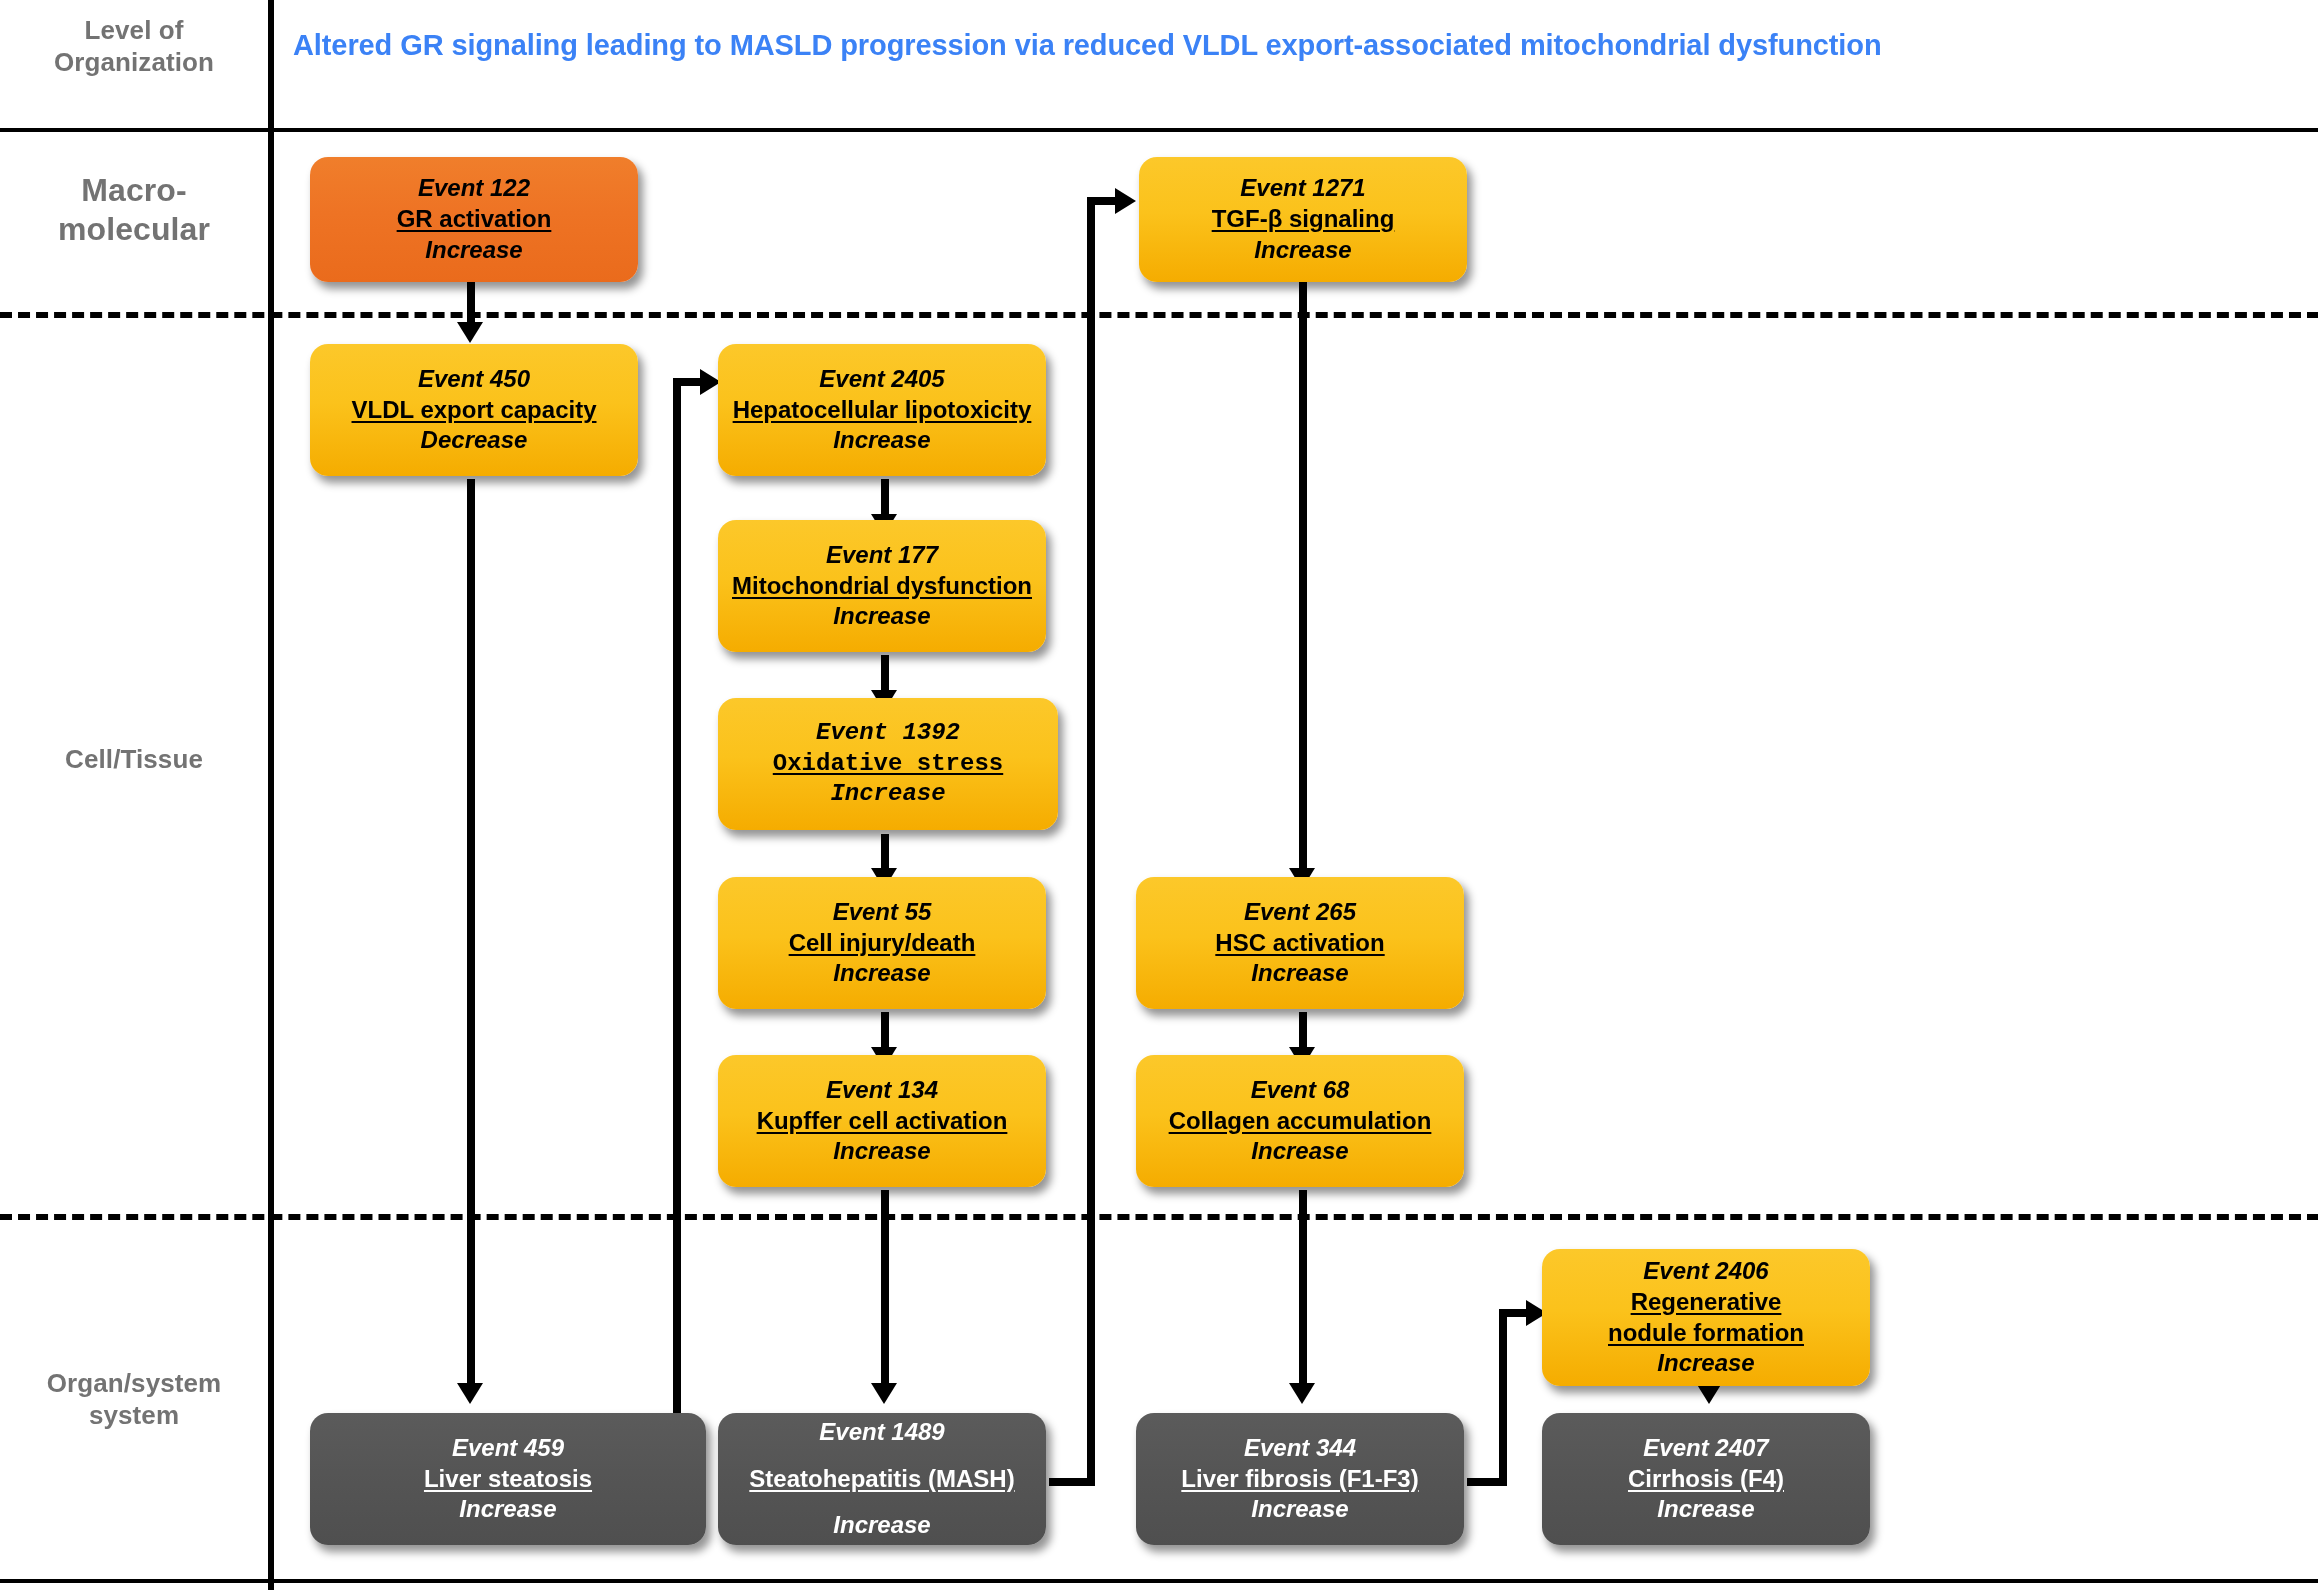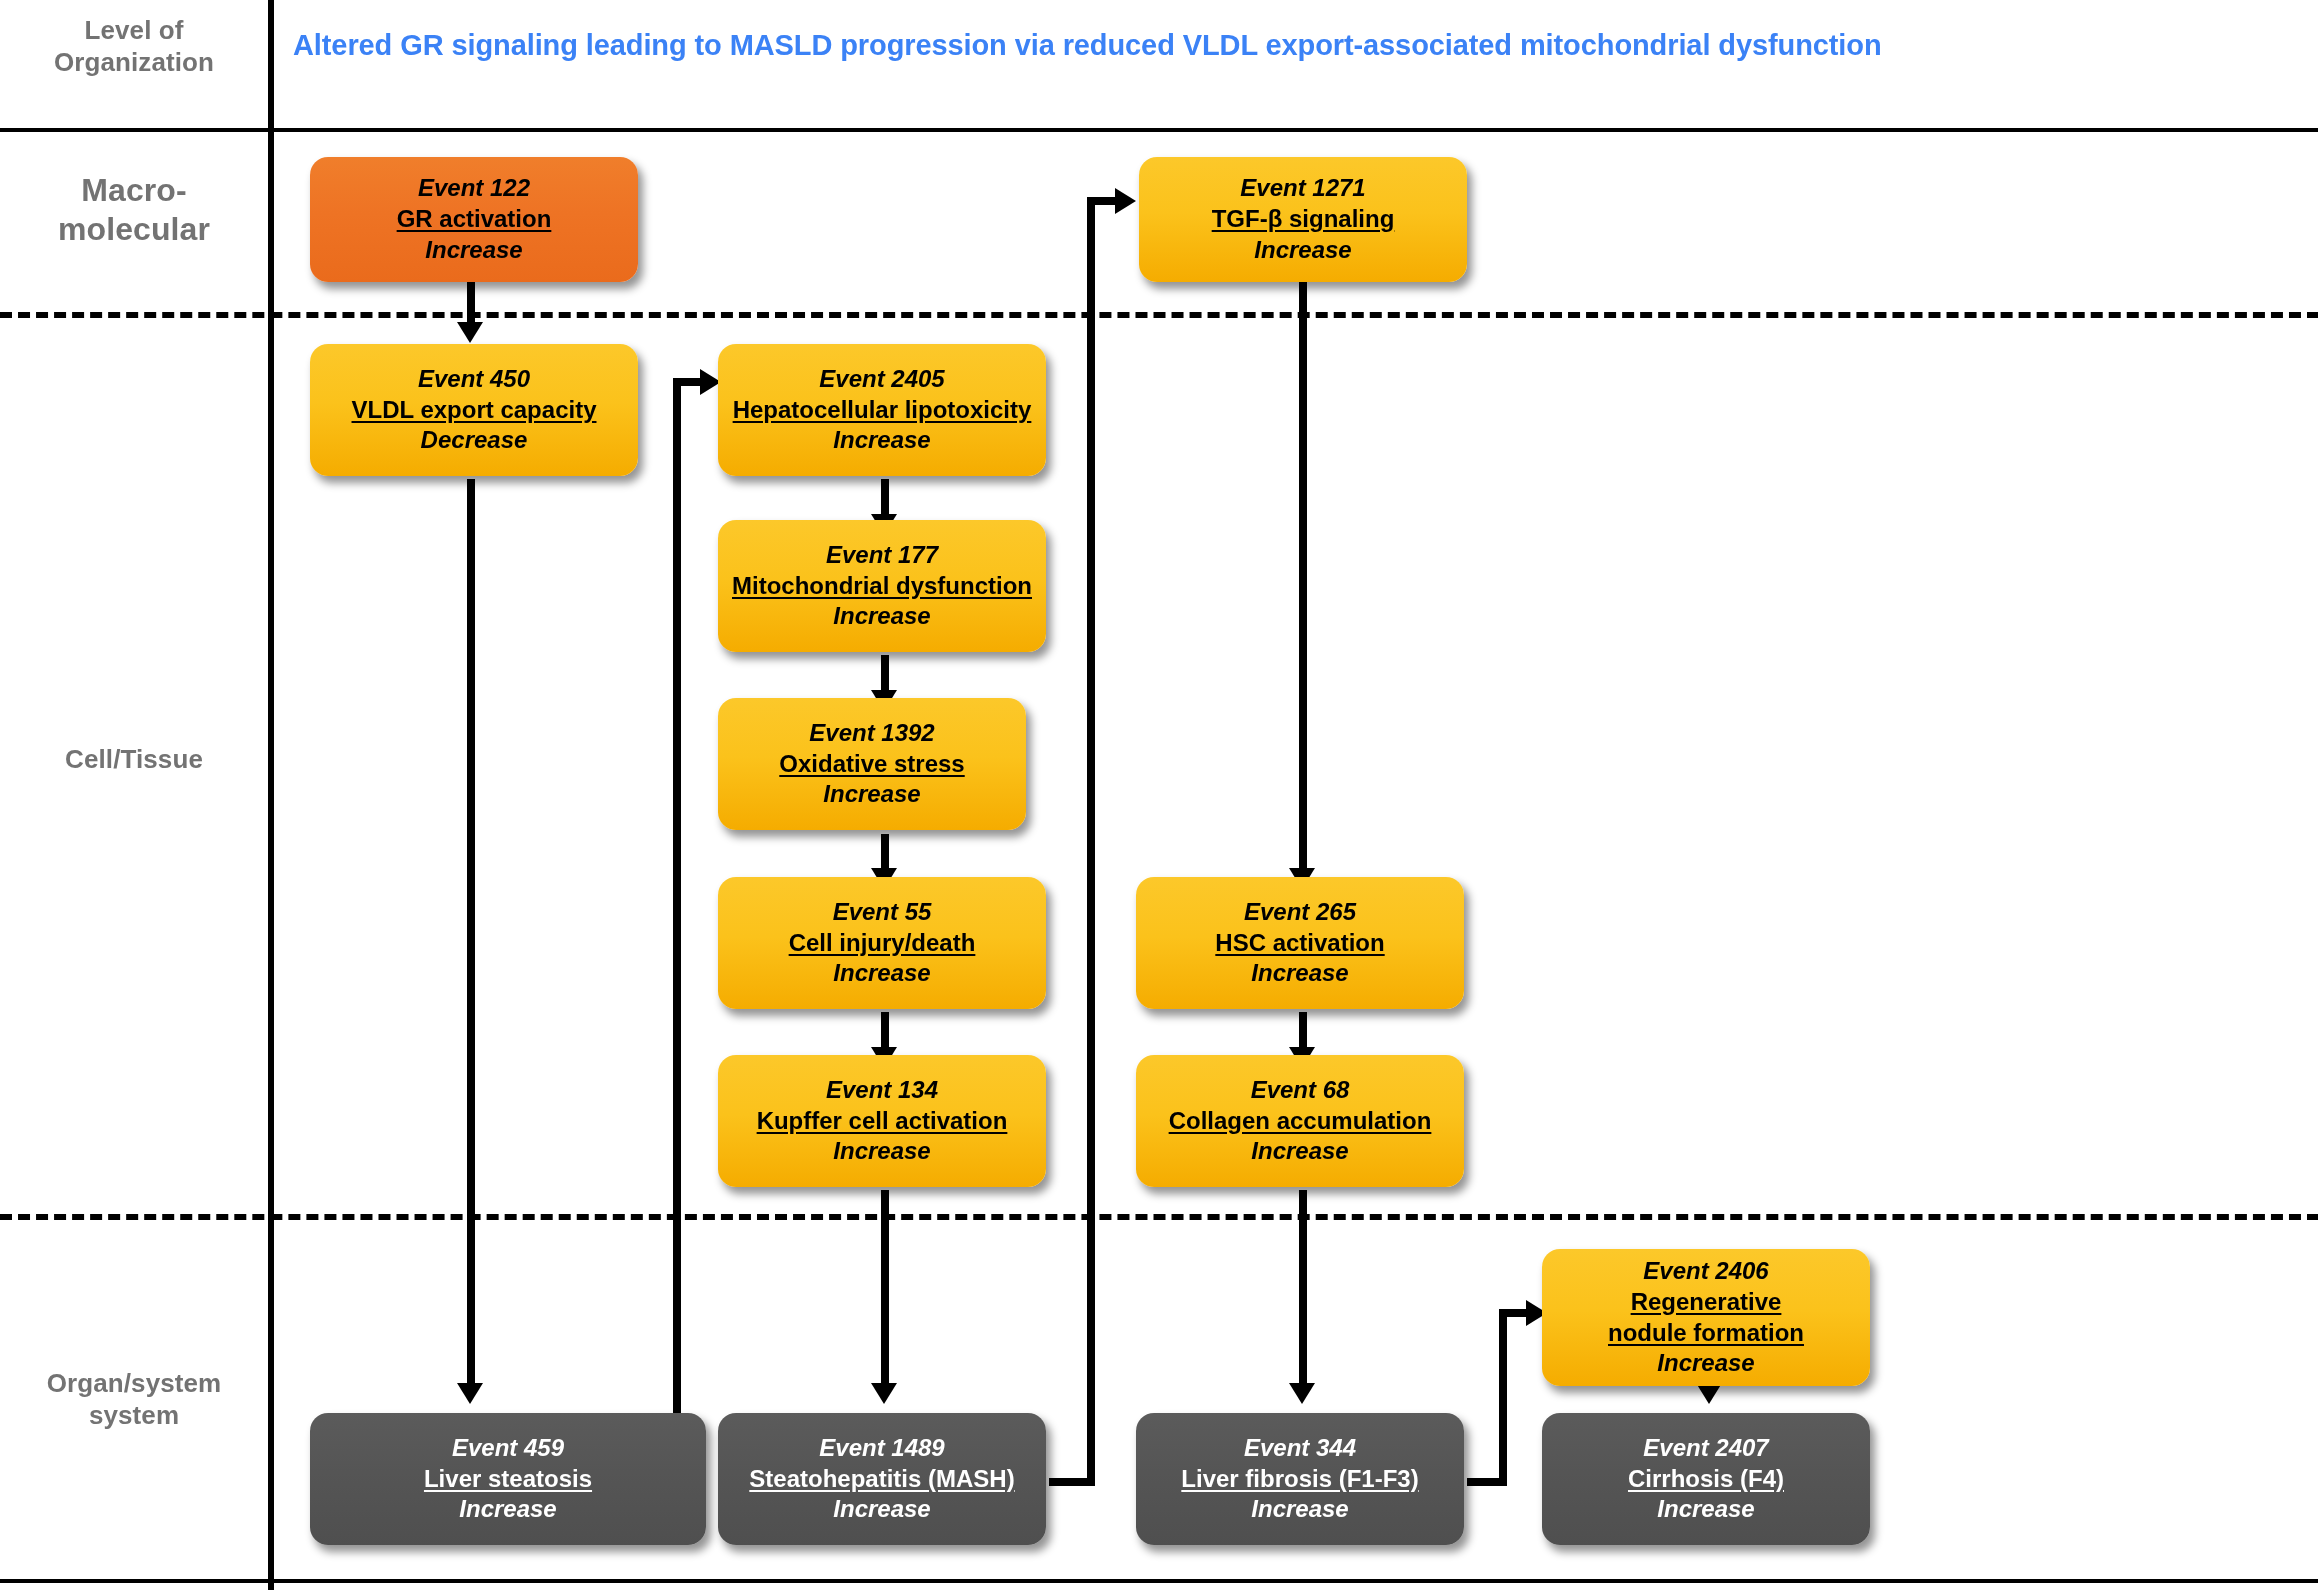--- a/index.html
+++ b/index.html
@@ -136,21 +136,21 @@
     <span class="ename">Hepatocellular lipotoxicity</span>
     <span class="edir">Increase</span>
   </div>
 
   <div class="ebox k-yellow" style="left:718px;top:520px;width:328px;height:132px;">
     <span class="eid">Event 177</span>
     <span class="ename">Mitochondrial dysfunction</span>
     <span class="edir">Increase</span>
   </div>
 
-  <div class="ebox k-yellow" style="left:718px;top:698px;width:308px;height:132px;">
+  <div class="ebox k-yellow" style="left:718px;top:698px;width:340px;height:132px;font-family:Liberation Mono, monospace;">
     <span class="eid">Event 1392</span>
     <span class="ename">Oxidative stress</span>
     <span class="edir">Increase</span>
   </div>
 
   <div class="ebox k-yellow" style="left:718px;top:877px;width:328px;height:132px;">
     <span class="eid">Event 55</span>
     <span class="ename">Cell injury/death</span>
     <span class="edir">Increase</span>
   </div>
@@ -178,21 +178,21 @@
     <span class="ename" style="max-width:230px">Regenerative nodule formation</span>
     <span class="edir">Increase</span>
   </div>
 
   <div class="ebox k-grey" style="left:310px;top:1413px;width:396px;height:132px;">
     <span class="eid">Event 459</span>
     <span class="ename">Liver steatosis</span>
     <span class="edir">Increase</span>
   </div>
 
-  <div class="ebox k-grey" style="left:718px;top:1413px;width:328px;height:132px;">
+  <div class="ebox k-grey" style="left:718px;top:1413px;width:328px;height:132px;justify-content:space-between;">
     <span class="eid">Event 1489</span>
     <span class="ename">Steatohepatitis (MASH)</span>
     <span class="edir">Increase</span>
   </div>
 
   <div class="ebox k-grey" style="left:1136px;top:1413px;width:328px;height:132px;">
     <span class="eid">Event 344</span>
     <span class="ename">Liver fibrosis (F1-F3)</span>
     <span class="edir">Increase</span>
   </div>

